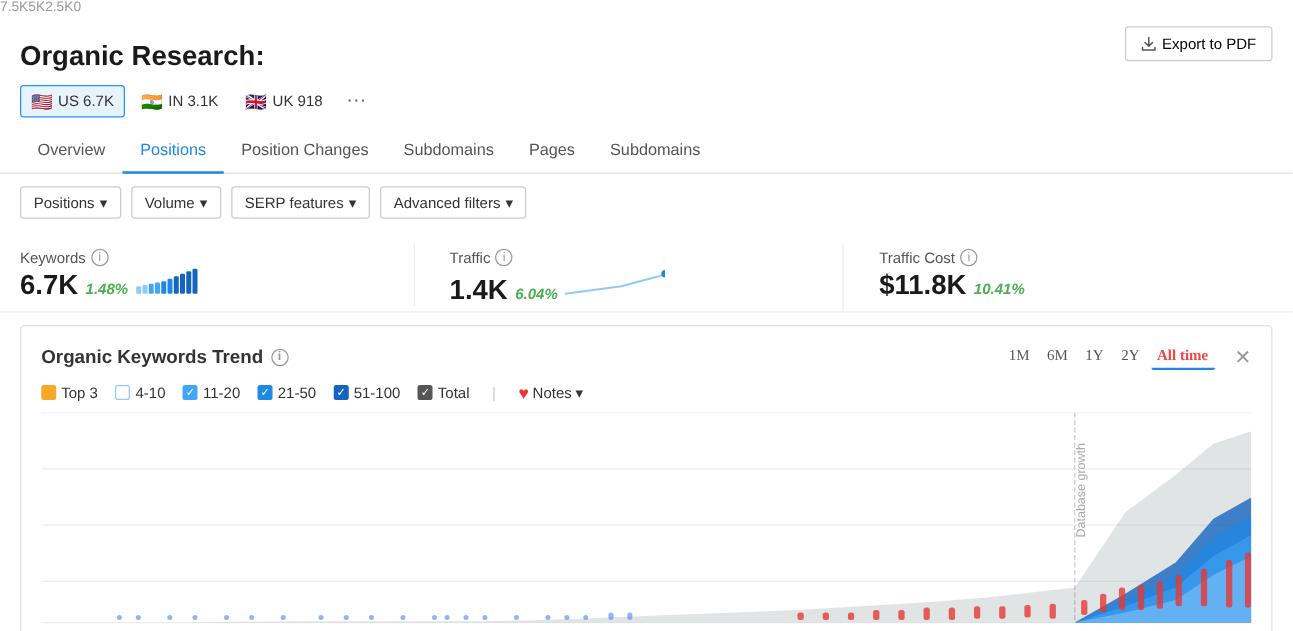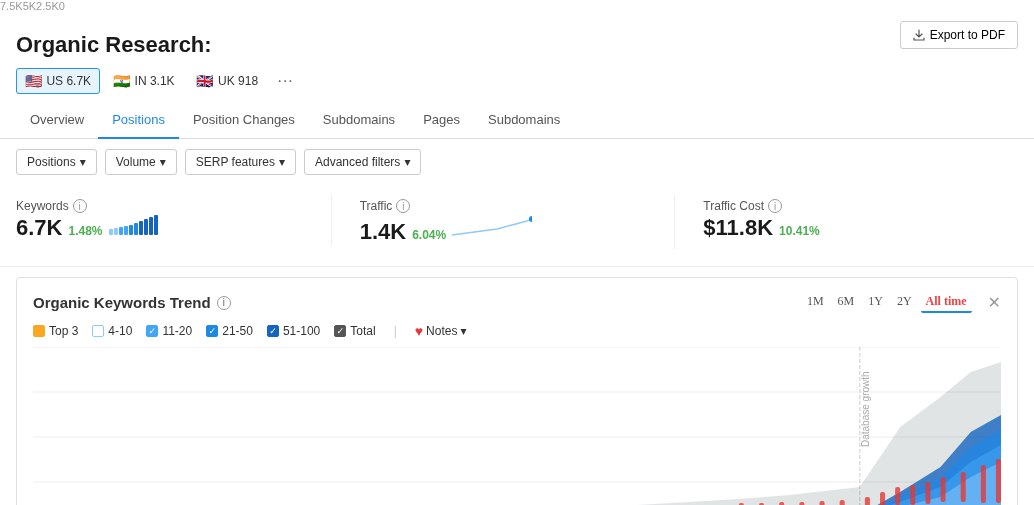--- a/index.html
+++ b/index.html
@@ -18,26 +18,26 @@
     .nav-tabs { display: flex; border-bottom: 1px solid #ddd; padding: 0 16px; gap: 0; }
     .nav-tab { padding: 10px 14px; cursor: pointer; font-size: 13px; color: #555; border-bottom: 2px solid transparent; margin-bottom: -1px; }
     .nav-tab.active { color: #1e88e5; border-bottom: 2px solid #1e88e5; font-weight: 500; }
 
     .filter-bar { display: flex; align-items: center; gap: 8px; padding: 10px 16px; }
     .filter-btn { display: flex; align-items: center; gap: 4px; padding: 5px 10px; border: 1px solid #ccc; border-radius: 3px; background: #fff; cursor: pointer; font-size: 12px; color: #333; }
     .filter-input-wrap { display: flex; align-items: center; border: 1px solid #ccc; border-radius: 3px; padding: 4px 8px; gap: 4px; }
     .filter-input { border: none; outline: none; font-size: 12px; width: 120px; }
     .search-icon-sm { color: #999; font-size: 13px; }
 
-    .metrics-row { display: flex; align-items: flex-start; gap: 16px; padding: 10px 16px 17px; border-bottom: 1px solid #eee; }
+    .metrics-row { display: flex; align-items: flex-start; gap: 16px; padding: 10px 16px 0; border-bottom: 1px solid #eee; }
     .metric-block { flex: 1; padding: 4px 12px; border-right: 1px solid #eee; }
     .metric-block:first-child { padding-left: 0; }
     .metric-label { font-size: 12px; color: #555; display: flex; align-items: center; gap: 4px; margin-bottom: 2px; }
     .metric-value { font-size: 22px; font-weight: bold; color: #1a1a1a; display: flex; align-items: baseline; gap: 6px; }
-    .metric-change { font-size: 12px; color: #4caf50; }
+    .metric-change { font-size: 12px; color: #4caf50; font-style: italic; }
 
     .chart-section { background: #fff; border: 1px solid #e0e0e0; margin: 10px 16px; border-radius: 4px; padding: 14px 16px 10px; }
     .chart-header { display: flex; align-items: center; justify-content: space-between; margin-bottom: 10px; }
     .chart-title { font-size: 15px; font-weight: bold; display: flex; align-items: center; gap: 6px; }
     .close-btn { cursor: pointer; color: #999; font-size: 16px; }
 
     .chart-legend { display: flex; align-items: center; gap: 14px; font-size: 12px; flex-wrap: wrap; }
     .legend-item { display: flex; align-items: center; gap: 4px; cursor: pointer; }
     .legend-dot { width: 12px; height: 12px; border-radius: 2px; }
     .legend-check { width: 12px; height: 12px; border: 1px solid #ccc; display: flex; align-items: center; justify-content: center; font-size: 9px; border-radius: 2px; }

